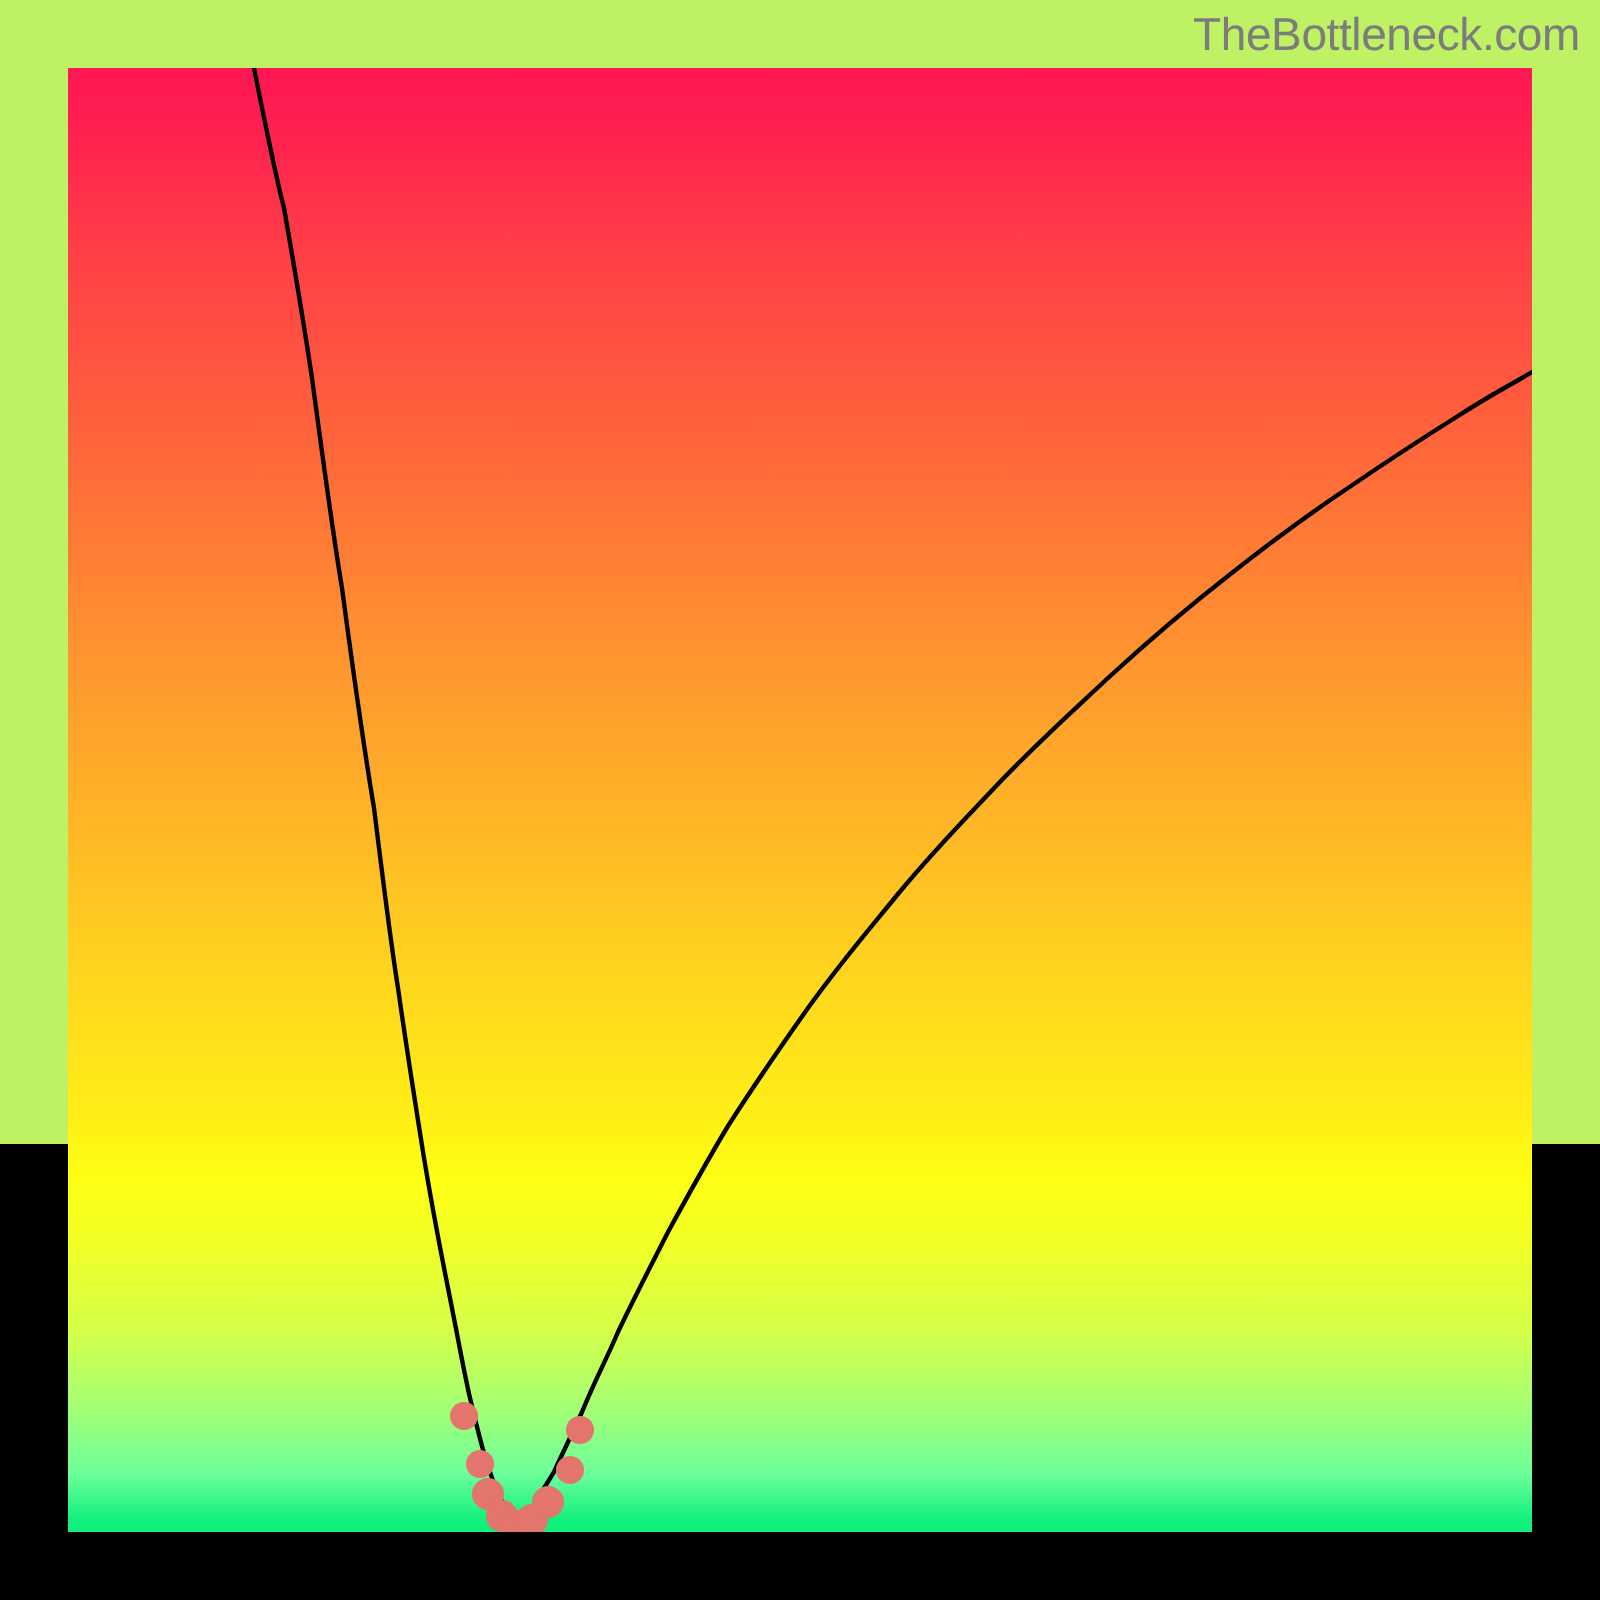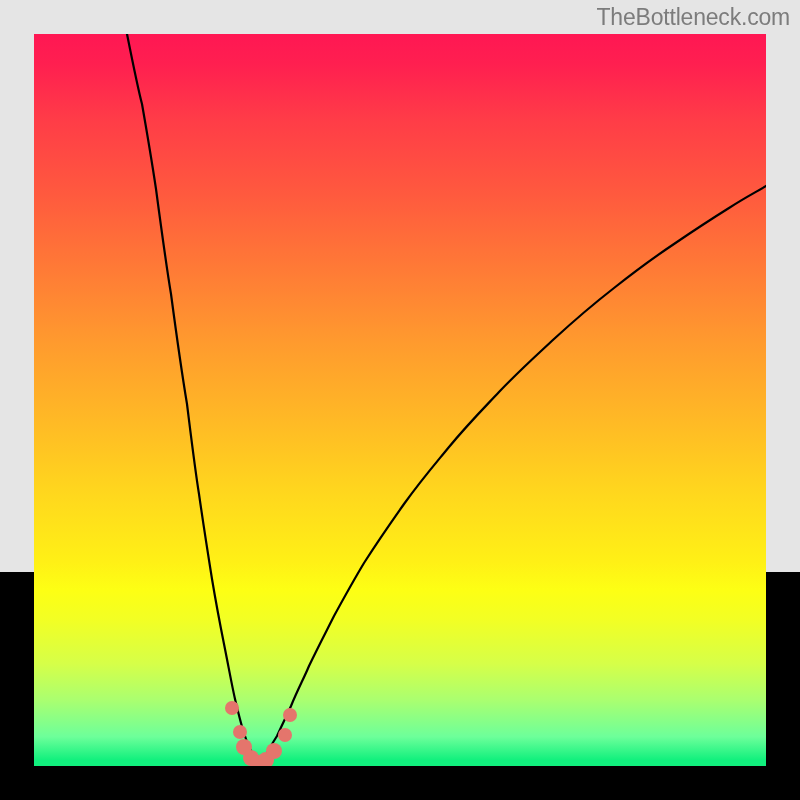--- a/index.html
+++ b/index.html
@@ -10,21 +10,21 @@
     background: #000;
     overflow: hidden;
     font-family: Arial, Helvetica, sans-serif;
   }
   .frame {
     position: absolute;
     left: 0;
     top: 0;
     width: 800px;
     height: 572px;
-    background: #e5e5e5;
+    background: #bef264;
   }
   .plot {
     position: absolute;
     left: 34px;
     top: 34px;
     width: 732px;
     height: 732px;
     background: linear-gradient(
       to bottom,
       #ff1753 0%,

